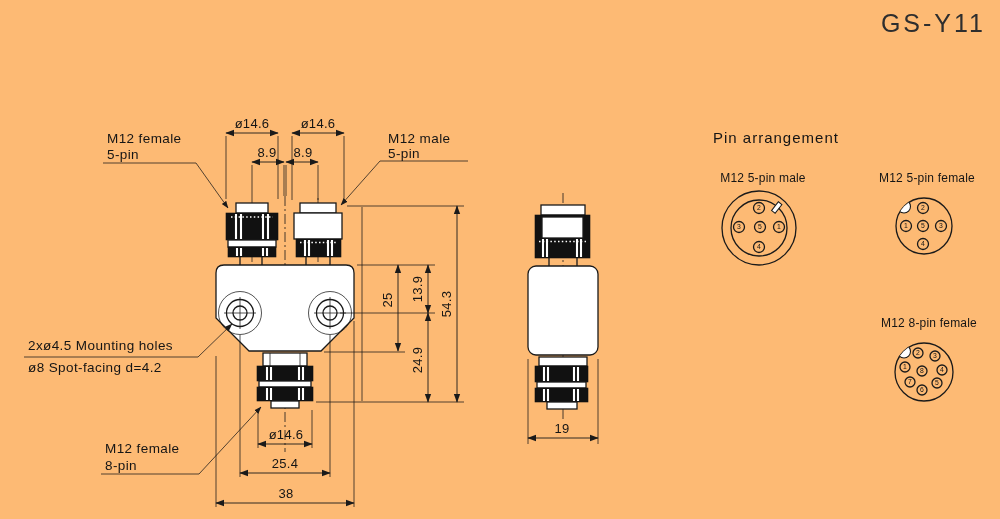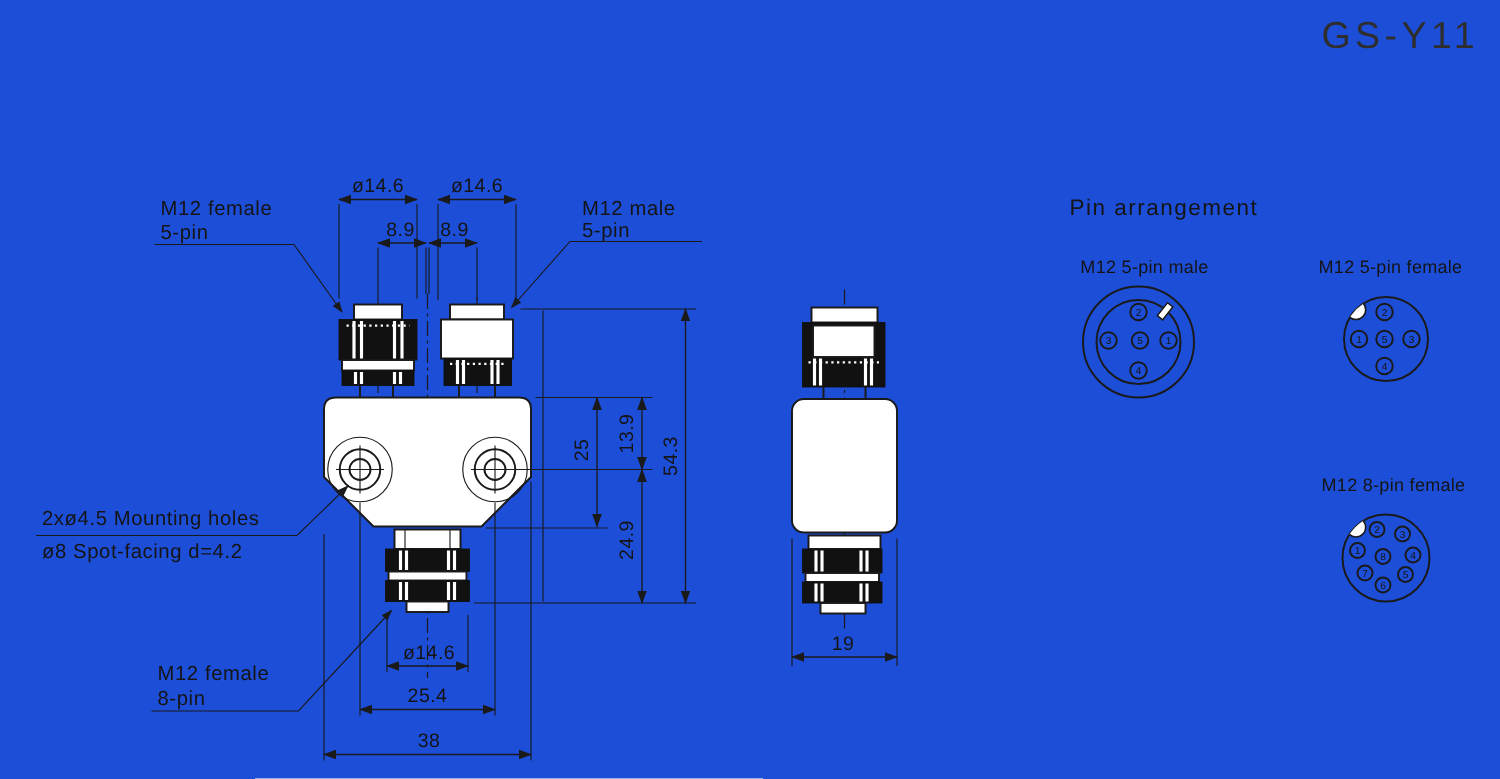--- a/index.html
+++ b/index.html
@@ -1,16 +1,16 @@
 <!DOCTYPE html>
 <html><head>
 <meta charset="utf-8">
 <style>
   html,body{margin:0;padding:0;background:#ffffff;}
-  .sheet{position:relative;width:1000px;height:519px;background:#1d4ed8;overflow:hidden;
+  .sheet{position:relative;width:1000px;height:519px;background:#fdba74;overflow:hidden;
          font-family:"Liberation Sans", sans-serif;}
   svg{display:block;}
   .outline{fill:#ffffff;stroke:#1a1a1a;stroke-width:1.3;}
   .thick{stroke:#1a1a1a;stroke-width:1.3;fill:none;}
   .thin{stroke:#1a1a1a;stroke-width:0.75;fill:none;}
   .dim{stroke:#1a1a1a;stroke-width:0.9;fill:none;}
   .cline{stroke:#1a1a1a;stroke-width:0.8;fill:none;stroke-dasharray:10 3 2 3;}
   .knurl{fill:#111111;stroke:#111111;stroke-width:0.6;}
   .stripe{stroke:#ffffff;stroke-width:2.1;}
   .kdots{stroke:#ffffff;stroke-width:1.5;stroke-dasharray:1.5 2.3;fill:none;}

